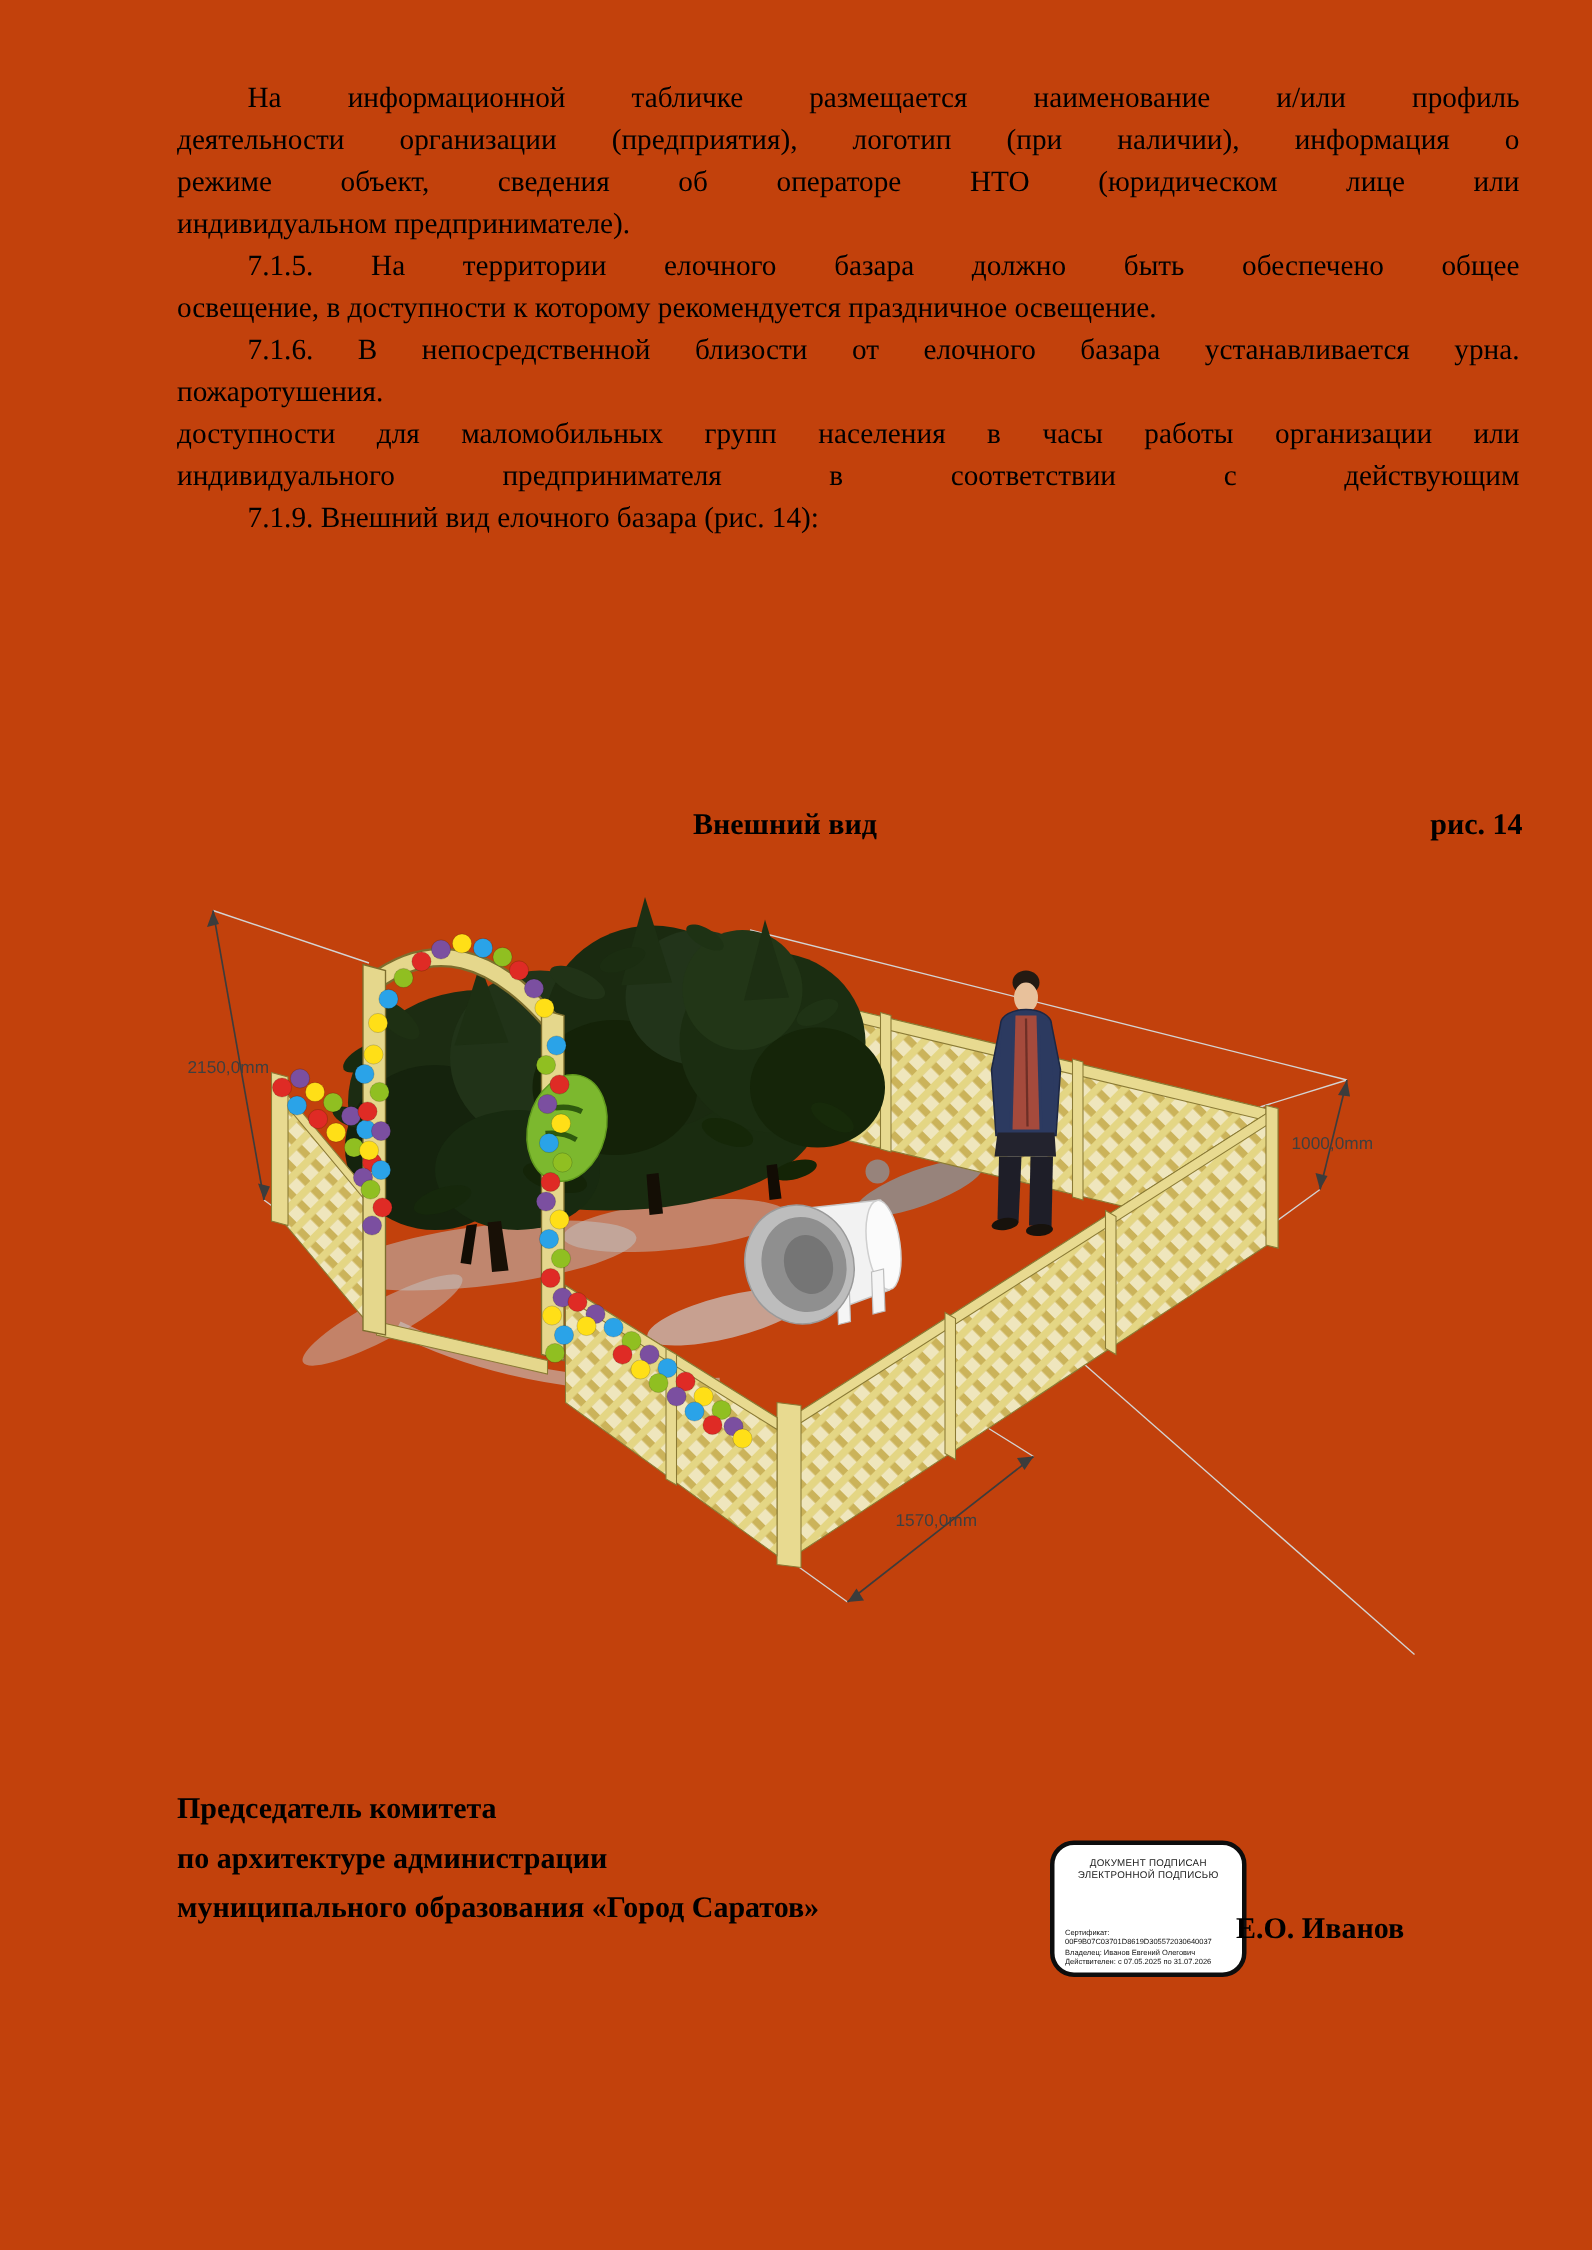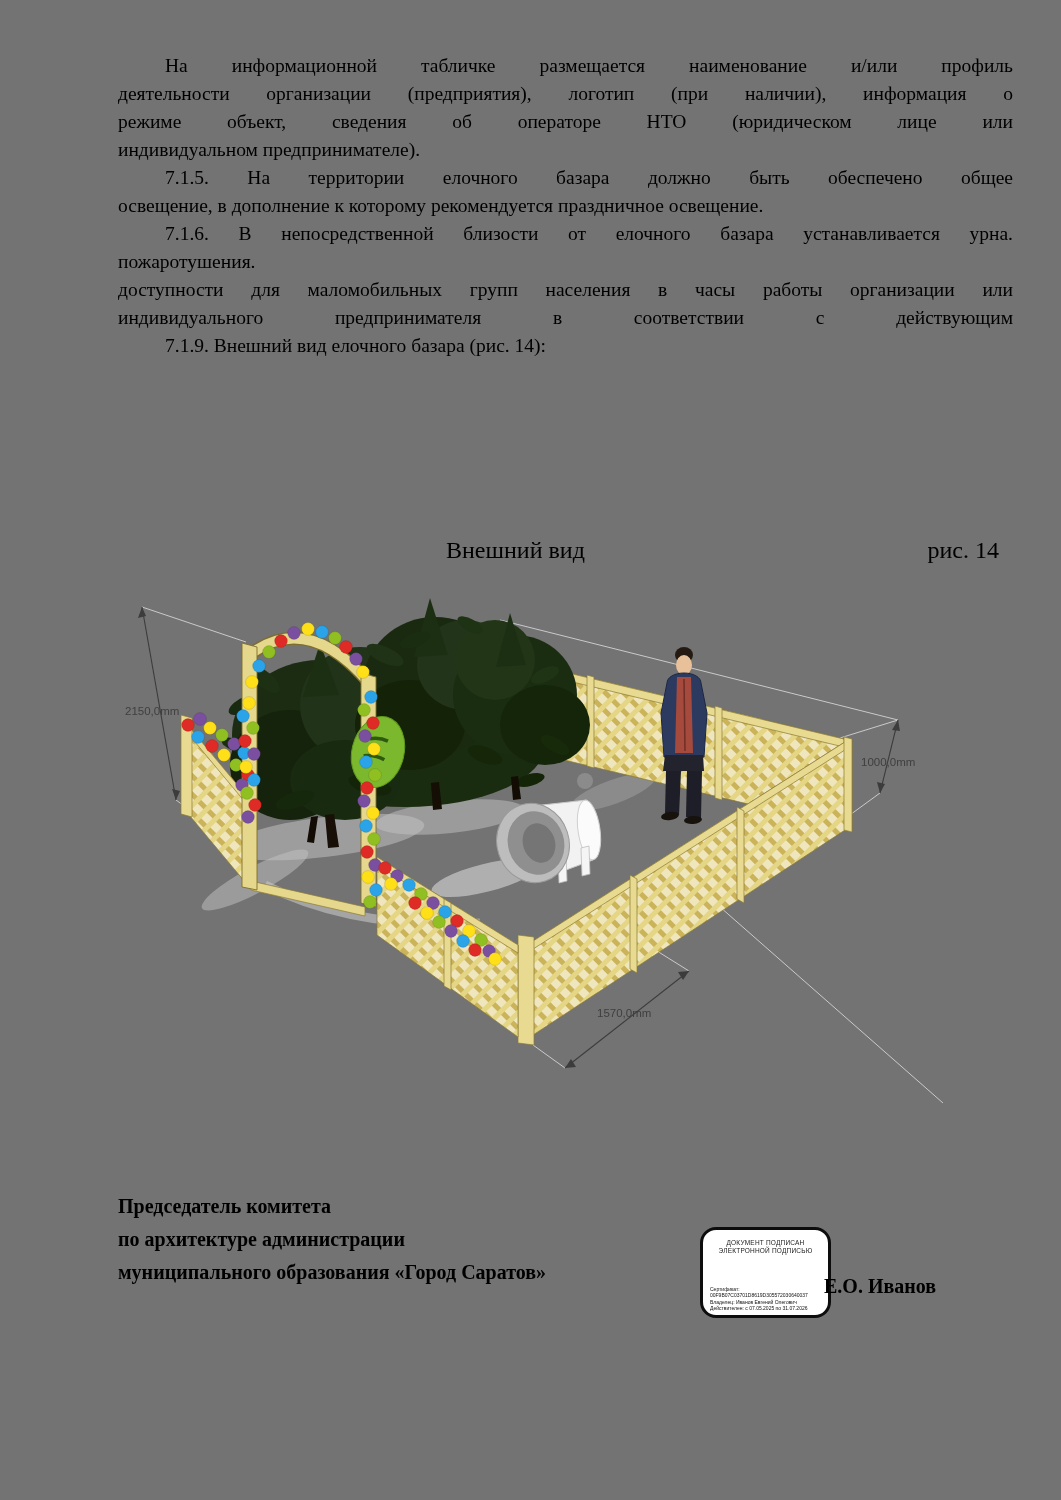--- a/index.html
+++ b/index.html
@@ -1,26 +1,26 @@
 <!DOCTYPE html>
 <html><head>
 <meta charset="utf-8">
 <style>
   html,body{margin:0;padding:0;background:#ffffff;}
   body{width:1061px;height:1500px;position:relative;font-family:"Liberation Serif",serif;color:#000;}
-  .page{position:absolute;inset:0;width:1061px;height:1500px;background:#737373;overflow:hidden;}
+  .page{position:absolute;inset:0;width:1061px;height:1500px;background:#c2410c;overflow:hidden;}
 
   
   #text-block{position:absolute;left:118px;top:52px;width:895px;font-size:19.5px;line-height:28px;}
   .line{text-align:justify;text-align-last:justify;height:28px;overflow:hidden;white-space:nowrap0;}
   .line.first-line{text-indent:47px;}
   .line.last-line{text-align-last:left;}
 
   
-  .figure-caption{position:absolute;left:104px;top:536px;width:895px;height:28px;font-weight:normal;font-size:24px;line-height:28px;}
+  .figure-caption{position:absolute;left:120px;top:536px;width:895px;height:28px;font-weight:bold;font-size:20px;line-height:28px;}
   .figure-caption .fig-title{position:absolute;left:342px;top:0;}
   .figure-caption .fig-number{position:absolute;right:0;top:0;}
 
   
   #figure-wrap{position:absolute;left:115px;top:585px;width:830px;height:520px;}
 
   
   #signature{position:absolute;left:118px;top:1190px;width:895px;height:200px;font-weight:bold;font-size:20px;line-height:33px;}
   .sig-line{height:33px;}
   .sig-name{position:absolute;left:706px;top:56px;white-space:nowrap;margin-top:24px;}
@@ -38,21 +38,21 @@
 <body>
 
 <div class="page">
 
   <div id="text-block">
       <div class="line first-line">На  информационной  табличке  размещается  наименование  и/или  профиль</div>
       <div class="line">деятельности организации (предприятия), логотип (при наличии), информация о</div>
       <div class="line">режиме  объект,  сведения  об  операторе  НТО  (юридическом  лице  или</div>
       <div class="line last-line">индивидуальном предпринимателе).</div>
       <div class="line first-line">7.1.5.  На  территории  елочного  базара  должно  быть  обеспечено  общее</div>
-      <div class="line last-line">освещение, в дополнение к которому рекомендуется праздничное освещение.</div>
+      <div class="line last-line">освещение, в доступности к которому рекомендуется праздничное освещение.</div>
       <div class="line first-line">7.1.6. В непосредственной близости от елочного базара устанавливается урна.</div>
       <div class="line last-line">пожаротушения.</div>
       <div class="line">доступности для маломобильных групп населения в часы работы организации или</div>
       <div class="line">индивидуального  предпринимателя  в  соответствии  с  действующим</div>
       <div class="line first-line last-line">7.1.9.  Внешний вид  елочного базара (рис. 14):</div>
     </div>
 
   <div class="figure-caption">
     <span class="fig-title">Внешний вид</span>
     <span class="fig-number">рис. 14</span>

